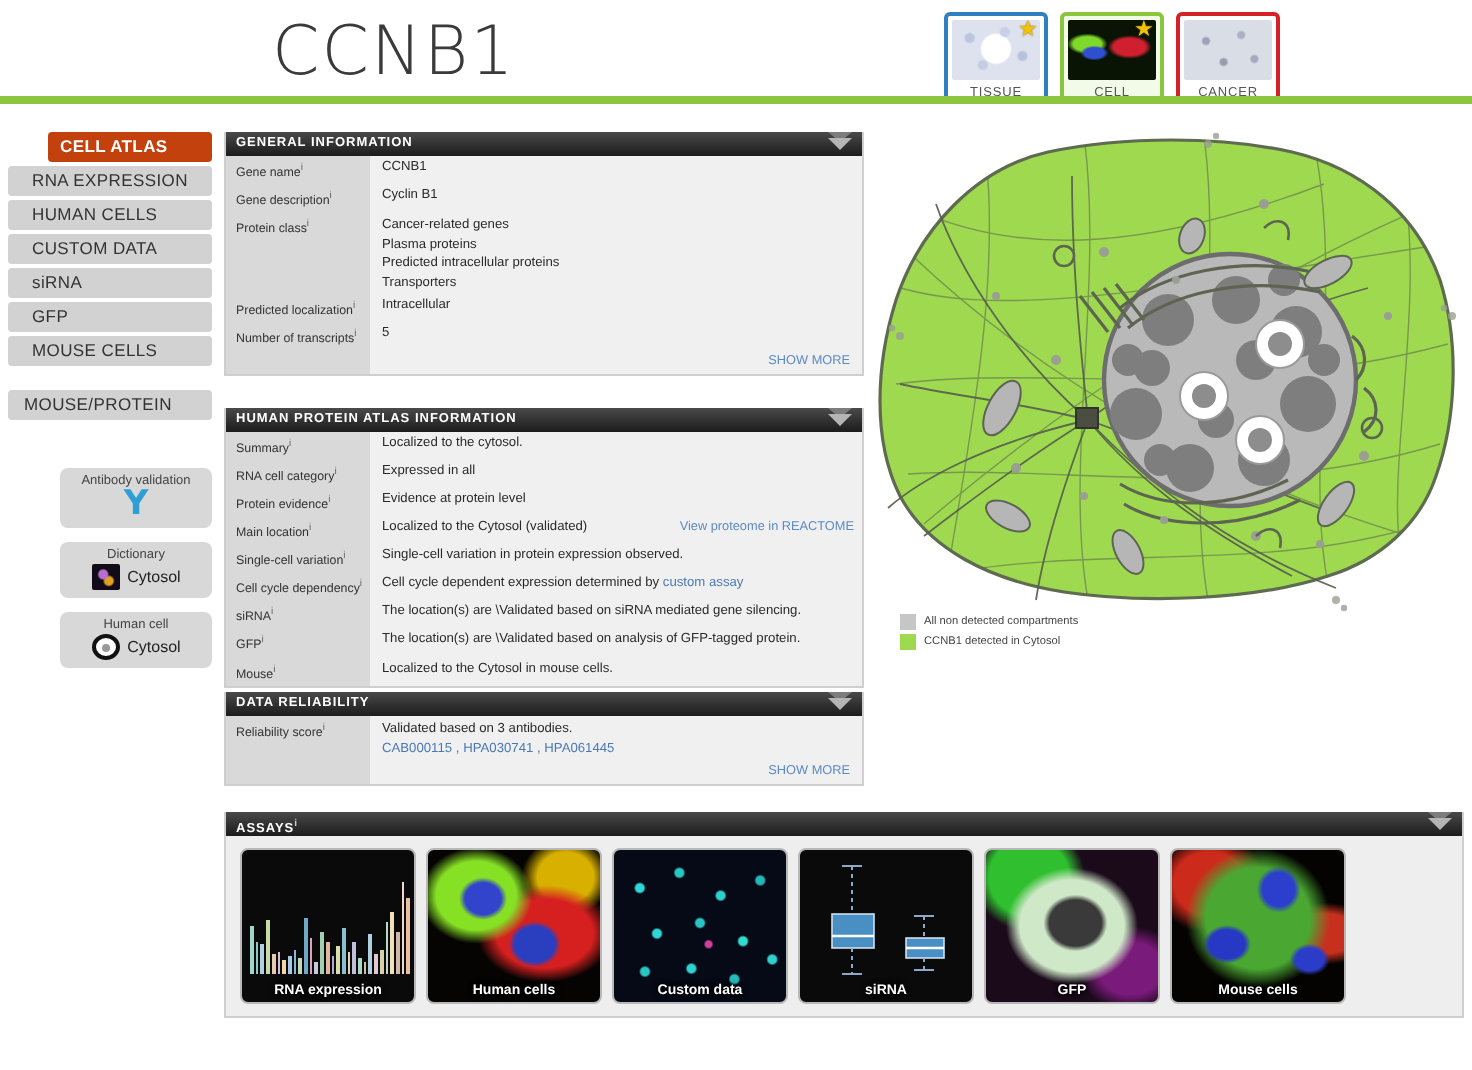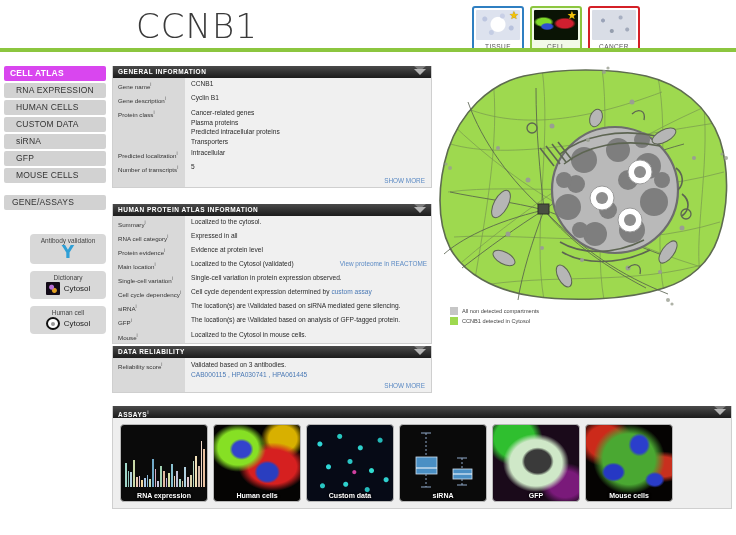--- a/index.html
+++ b/index.html
@@ -94,22 +94,23 @@
     height: 15px; line-height: 15px;
     background: #d2d2d2;
     border-radius: 2px;
     margin-bottom: 2px;
     padding-left: 8px;
     font-size: 8.5px; color: #333;
     letter-spacing: .2px;
     cursor: pointer;
   }
   .nav-item.active {
-    background: #d946ef; color: #ffffff; font-weight: bold;
+    background: #c2410c; color: #ffffff; font-weight: bold;
     padding-left: 6px;
+    margin-left: 20px;
   }
   .nav-item.indent { padding-left: 12px; }
   .nav-gap { height: 10px; }
 
   .side-card {
     background: #d8d8d8;
     border-radius: 4px;
     margin: 0 0 7px 26px;
     width: 76px;
     padding: 3px 0 4px 0;
@@ -334,21 +335,21 @@
 
   <div id="sidebar">
     <div class="nav-item active">CELL ATLAS</div>
     <div class="nav-item indent">RNA EXPRESSION</div>
     <div class="nav-item indent">HUMAN CELLS</div>
     <div class="nav-item indent">CUSTOM DATA</div>
     <div class="nav-item indent">siRNA</div>
     <div class="nav-item indent">GFP</div>
     <div class="nav-item indent">MOUSE CELLS</div>
     <div class="nav-gap"></div>
-    <div class="nav-item">GENE/ASSAYS</div>
+    <div class="nav-item">MOUSE/PROTEIN</div>
 
     <div style="height:22px"></div>
 
     <div class="side-card">
       <span class="sc-title">Antibody validation</span>
       <div class="sc-row">
         <span class="ab-y">Y</span>
       </div>
     </div>
 

